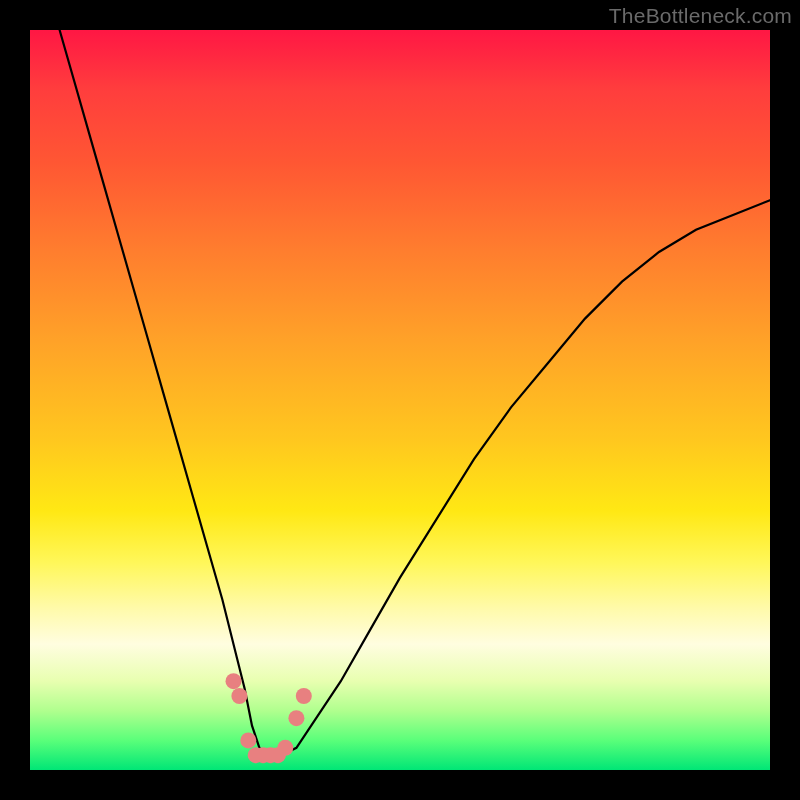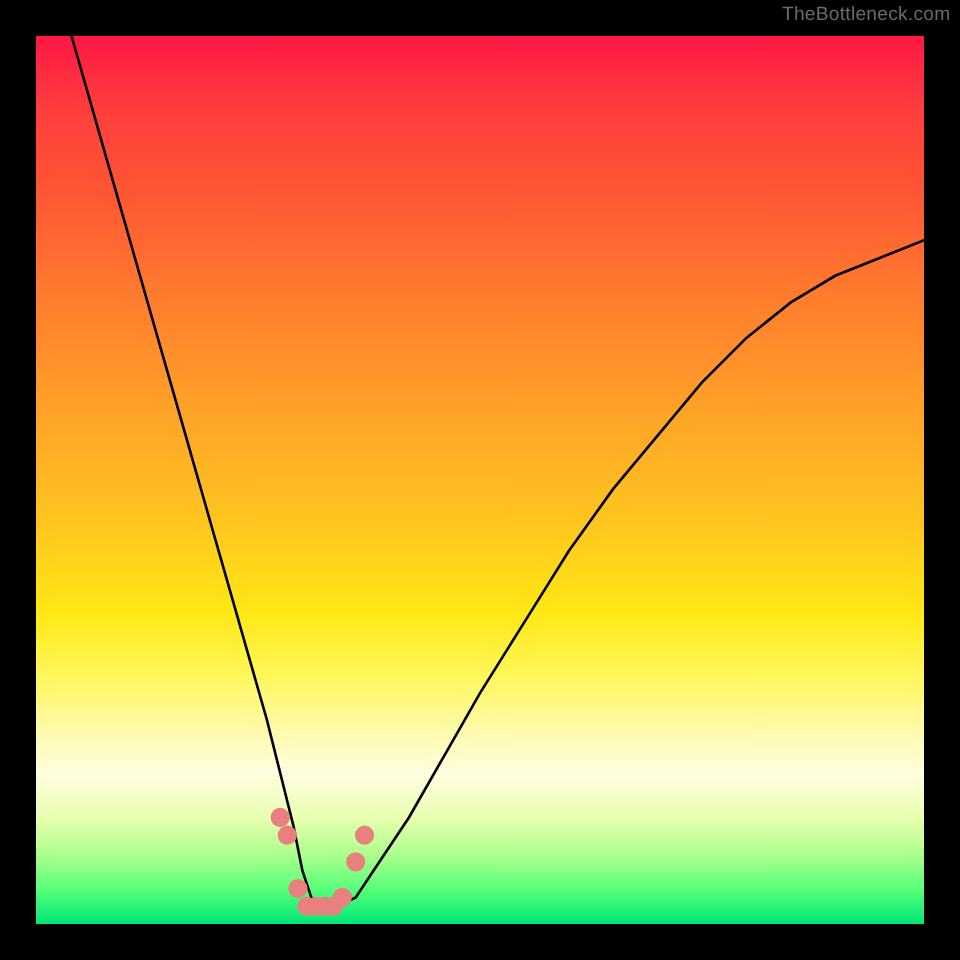--- a/index.html
+++ b/index.html
@@ -39,21 +39,21 @@
       #b0ff8e 92%,
       #5aff7a 96%,
       #00e676 100%
     );
   }
   .watermark {
     position: absolute;
     top: 4px;
     right: 8px;
     color: #6a6a6a;
-    font-size: 16px;
+    font-size: 21px;
     font-weight: 400;
     letter-spacing: 0.2px;
     z-index: 10;
   }
   svg.curve {
     position: absolute;
     left: 0;
     top: 0;
     width: 740px;
     height: 740px;

